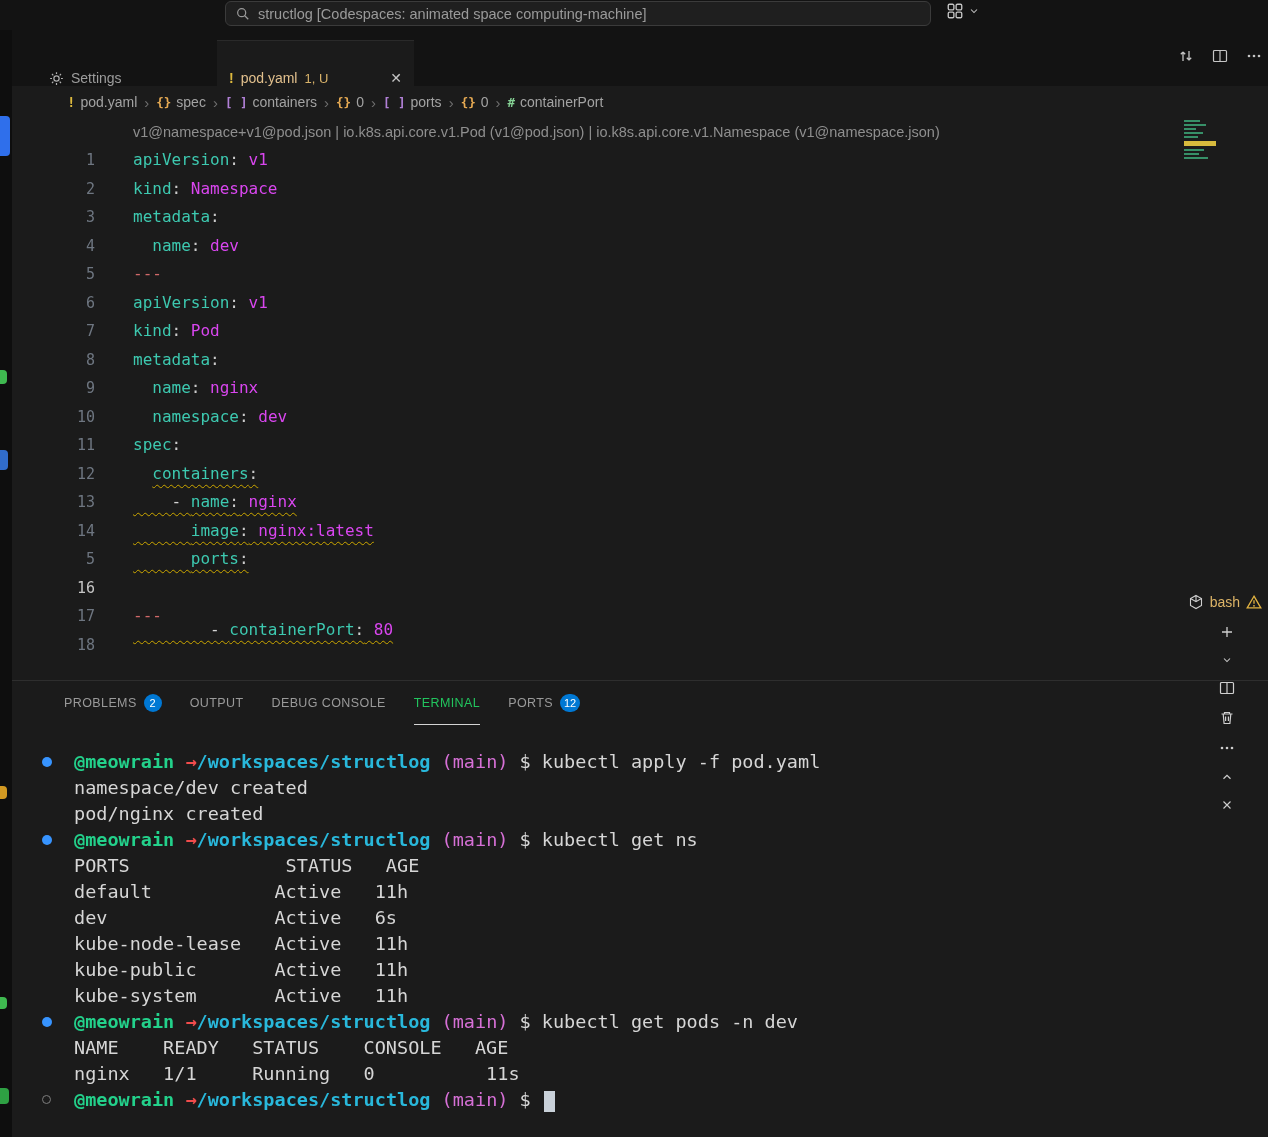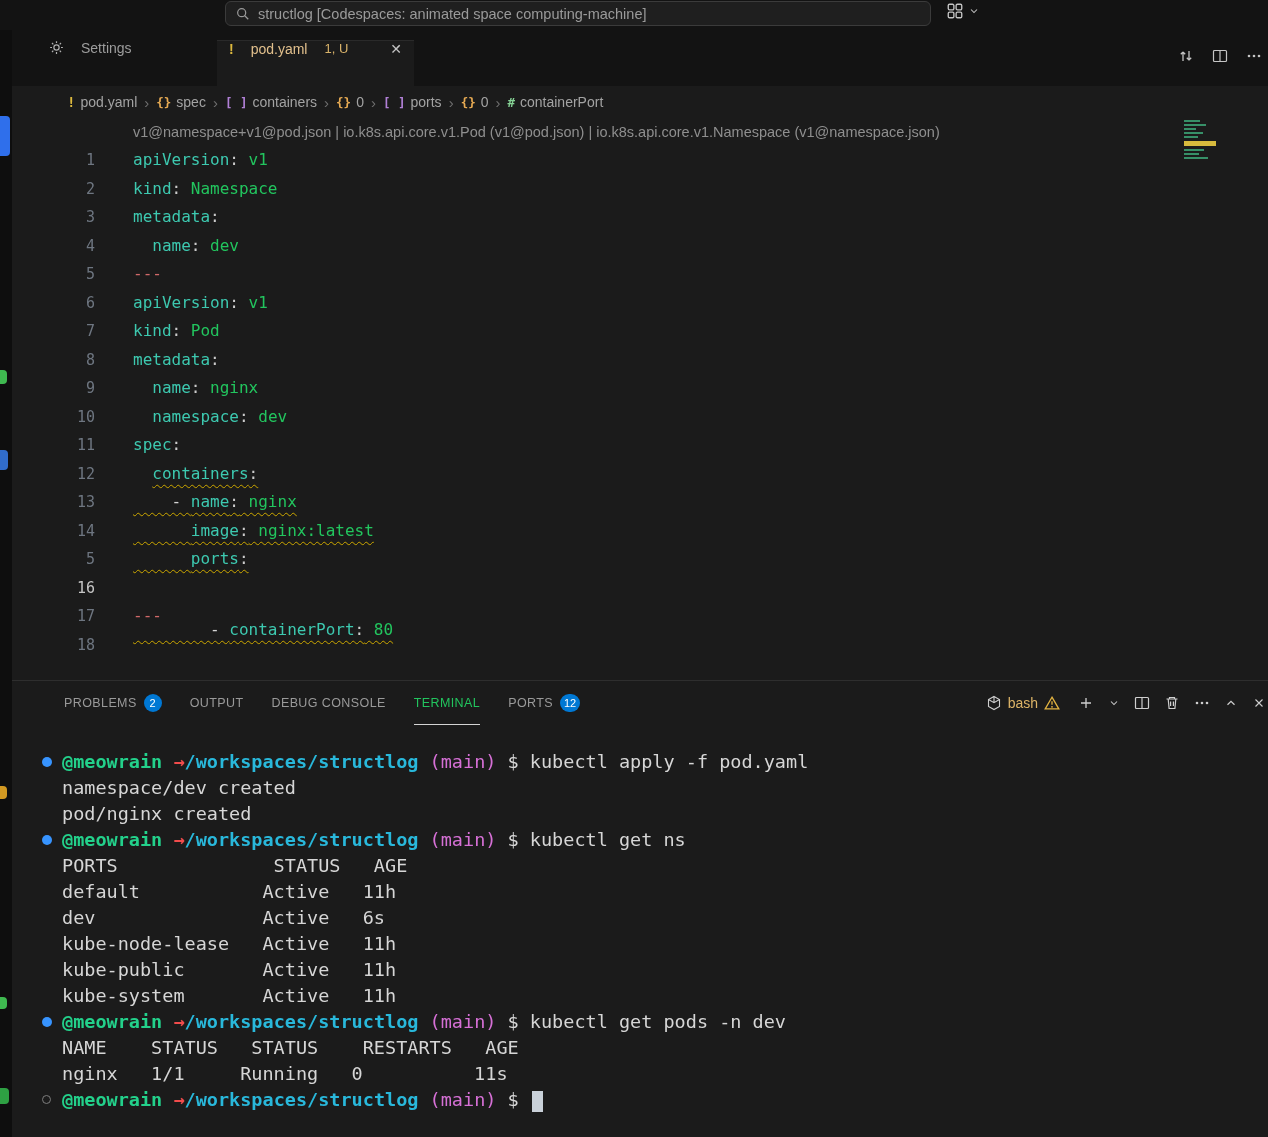--- a/index.html
+++ b/index.html
@@ -17,21 +17,21 @@
     display: flex; align-items: center; gap: 8px; padding: 0 10px;
     color: #9a9a9a; font-size: 14.5px;
   }
   .titlebar-right { position: absolute; left: 946px; top: 2px; display: flex; align-items: center; gap: 4px; color: #c5c5c5; }
   
   .left-strip { position: absolute; left: 0; top: 30px; width: 12px; height: 1107px; background: #0e0e0e; }
   .frag { position: absolute; left: 0; border-radius: 0 4px 4px 0; }
   
   .editor-region { position: absolute; left: 12px; top: 30px; width: 1256px; height: 650px; background: #1b1b1b; }
   .tabstrip { height: 56px; background: #131313; display: flex; align-items: flex-end; position: relative; }
-  .tab { height: 46px; display: flex; align-items: flex-start; gap: 17px; padding: 0 12px; font-size: 14px; cursor: pointer; }
+  .tab { height: 46px; display: flex; align-items: flex-end; gap: 7px; padding: 0 12px; font-size: 14px; cursor: pointer; }
   .tab.inactive { margin-left: 25px; color: #9d9d9d; width: 150px; }
   .tab.active { margin-left: 30px; background: #1b1b1b; color: #e2c08d; width: 197px; border-top: 1px solid #2a2a2a; }
   .tab .warn-excl { color: #ddb93e; font-weight: bold; font-size: 14px; }
   .tab .tab-badge { color: #d8b26a; font-size: 13px; }
   .tab .close-x { margin-left: auto; color: #c5c5c5; font-size: 14px; }
   .tab-actions { position: absolute; right: 6px; top: 18px; display: flex; gap: 18px; align-items: center; color: #c5c5c5; }
   
   .breadcrumbs { height: 32px; display: flex; align-items: center; gap: 7px; padding-left: 55px; font-size: 14px; color: #a3a3a3; background: #1b1b1b; }
   .bc-sep { color: #6f6f6f; font-size: 15px; }
   .bc-item { display: inline-flex; align-items: center; gap: 5px; cursor: pointer; }
@@ -43,48 +43,48 @@
   
   .schema-info { height: 28px; line-height: 28px; margin-left: 121px; color: #8f8f8f; font-size: 14.5px; white-space: nowrap; }
   
   .code-lines { font-family: "DejaVu Sans Mono", monospace; font-size: 16px; }
   .code-row { display: flex; height: 28.5px; line-height: 28.5px; }
   .code-row .ln { width: 83px; text-align: right; color: #6e7681; font-size: 15px; flex: none; }
   .code-row .lc { flex: 1; padding-left: 38px; white-space: pre; }
   .code-row.current .lc { background: #242424; margin-top: 42px; }
   .code-row.current .ln { color: #c6c6c6; }
   .tok-k { color: #3dc9b0; }
-  .tok-v { color: #22c55e; }
+  .tok-v { color: #d946ef; }
   .tok-p { color: #cccccc; }
   .tok-s { color: #d16969; }
   .tok-pl { color: #d4d4d4; }
   .sq { text-decoration: underline; text-decoration-style: wavy; text-decoration-color: #cca700; text-decoration-thickness: 1px; text-underline-offset: 5px; text-decoration-skip-ink: none; }
   
   .minimap { position: absolute; top: 90px; right: 50px; width: 34px; height: 46px; }
   .mm-line { position: absolute; left: 0; height: 2px; background: #3fae7c; opacity: .8; }
   .mm-highlight { position: absolute; left: 0; width: 32px; height: 5px; background: #d7ba3d; }
   
   .panel { position: absolute; left: 12px; top: 680px; width: 1256px; height: 457px; background: #1b1b1b; border-top: 1px solid #2e2e2e; }
   .panel-header { height: 44px; display: flex; align-items: center; }
   .panel-tabs { display: flex; align-items: center; gap: 28px; margin-left: 52px; height: 100%; }
   .panel-tab { display: flex; align-items: center; gap: 7px; height: 100%; font-size: 12.5px; letter-spacing: .4px; color: #9a9a9a; cursor: pointer; }
   .panel-tab.active { color: #22c55e; box-shadow: inset 0 -1px 0 #d4d4d4; }
   .badge { min-width: 18px; height: 18px; border-radius: 9px; background: #0078d4; color: #fff; font-size: 11px; display: inline-flex; align-items: center; justify-content: center; padding: 0 4px; letter-spacing: 0; }
-  .panel-actions { margin-left: auto; display: flex; align-items: center; gap: 14px; padding-right: 2px; color: #cfcfcf; }
+  .panel-actions { margin-left: auto; display: flex; align-items: center; gap: 14px; padding-right: 2px; color: #cfcfcf; flex-direction: column; }
   .shell-item { display: flex; align-items: center; gap: 6px; margin-right: 4px; }
   .shell-label { color: #ddb467; font-size: 14px; }
   .icon-btn { display: inline-flex; align-items: center; justify-content: center; cursor: pointer; }
   
   .terminal { padding-top: 24px; font-family: "DejaVu Sans Mono", monospace; font-size: 18.5px; }
   .term-row { display: flex; height: 26px; line-height: 26px; }
   .term-gutter { width: 50px; flex: none; position: relative; }
   .dot { position: absolute; left: 30px; top: 8px; width: 10px; height: 10px; border-radius: 50%; }
   .dot.filled { background: #3794ff; }
   .dot.outline { border: 1.5px solid #7d7d7d; width: 9px; height: 9px; }
-  .term-text { white-space: pre; }
+  .term-text { white-space: pre; margin-left: 12px; }
   .t-g { color: #23d18b; font-weight: bold; }
   .t-r { color: #f14c4c; font-weight: bold; }
   .t-b { color: #29b8db; font-weight: bold; }
   .t-m { color: #d670d6; }
   .t-w { color: #d6d6d6; }
   .cursor-block { display: inline-block; width: 11px; height: 21px; background: #c9d1d9; vertical-align: middle; margin-left: 2px; }
   svg { display: block; }
 </style>
 </head>
 <body>
@@ -417,21 +417,21 @@
           <span class="term-text"><span class="t-w">kube-system       Active   11h</span></span>
         </div>
         <div class="term-row">
           <span class="term-gutter">
             <span class="dot filled"></span>
           </span>
           <span class="term-text"><span class="t-g">@meowrain </span><span class="t-r">→</span><span class="t-b">/workspaces/structlog </span><span class="t-m">(main)</span><span class="t-w"> $ </span><span class="t-w">kubectl get pods -n dev</span></span>
         </div>
         <div class="term-row">
           <span class="term-gutter"></span>
-          <span class="term-text"><span class="t-w">NAME    STATUS   STATUS    RESTARTS   AGE</span></span>
+          <span class="term-text"><span class="t-w">NAME    READY   STATUS    CONSOLE   AGE</span></span>
         </div>
         <div class="term-row">
           <span class="term-gutter"></span>
           <span class="term-text"><span class="t-w">nginx   1/1     Running   0          11s</span></span>
         </div>
         <div class="term-row">
           <span class="term-gutter">
             <span class="dot outline"></span>
           </span>
           <span class="term-text"><span class="t-g">@meowrain </span><span class="t-r">→</span><span class="t-b">/workspaces/structlog </span><span class="t-m">(main)</span><span class="t-w"> $ </span><span class="cursor-block"></span></span>

